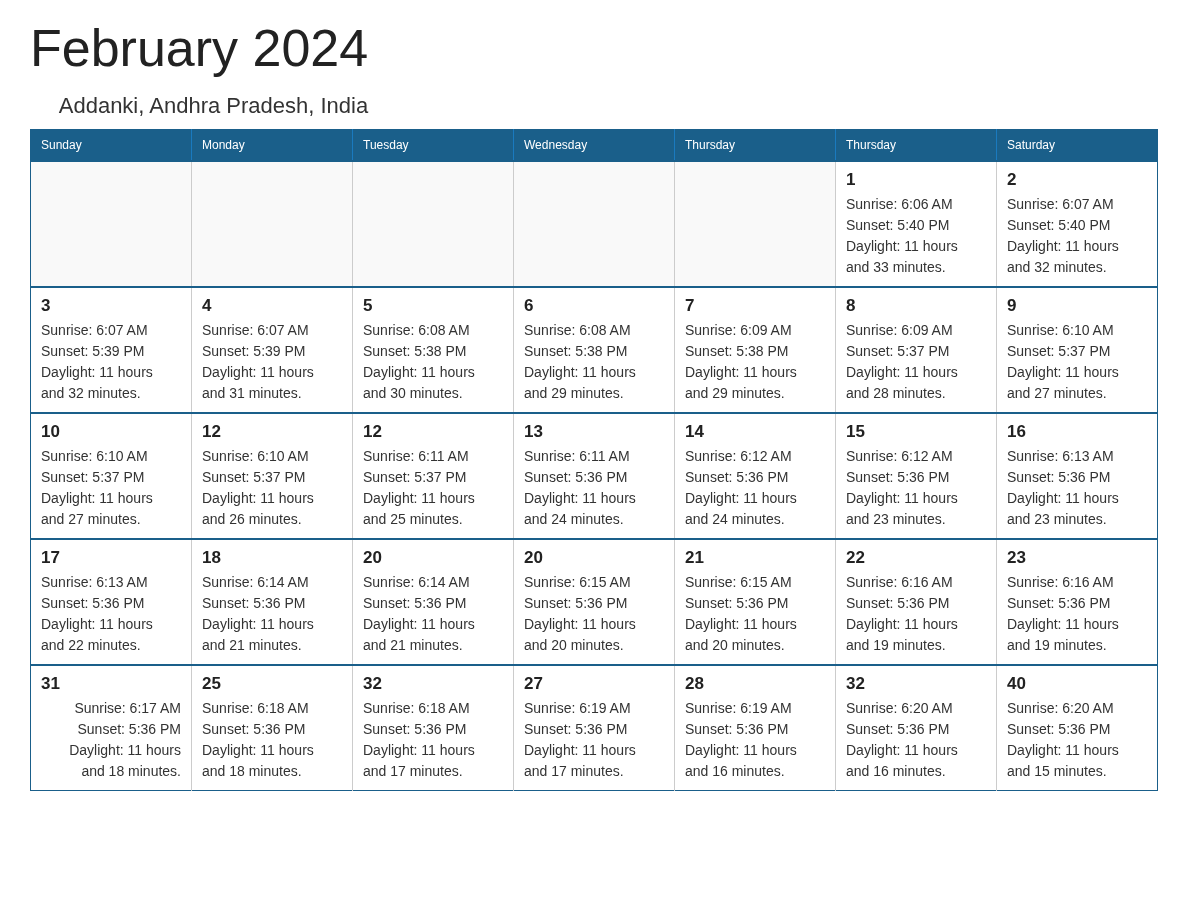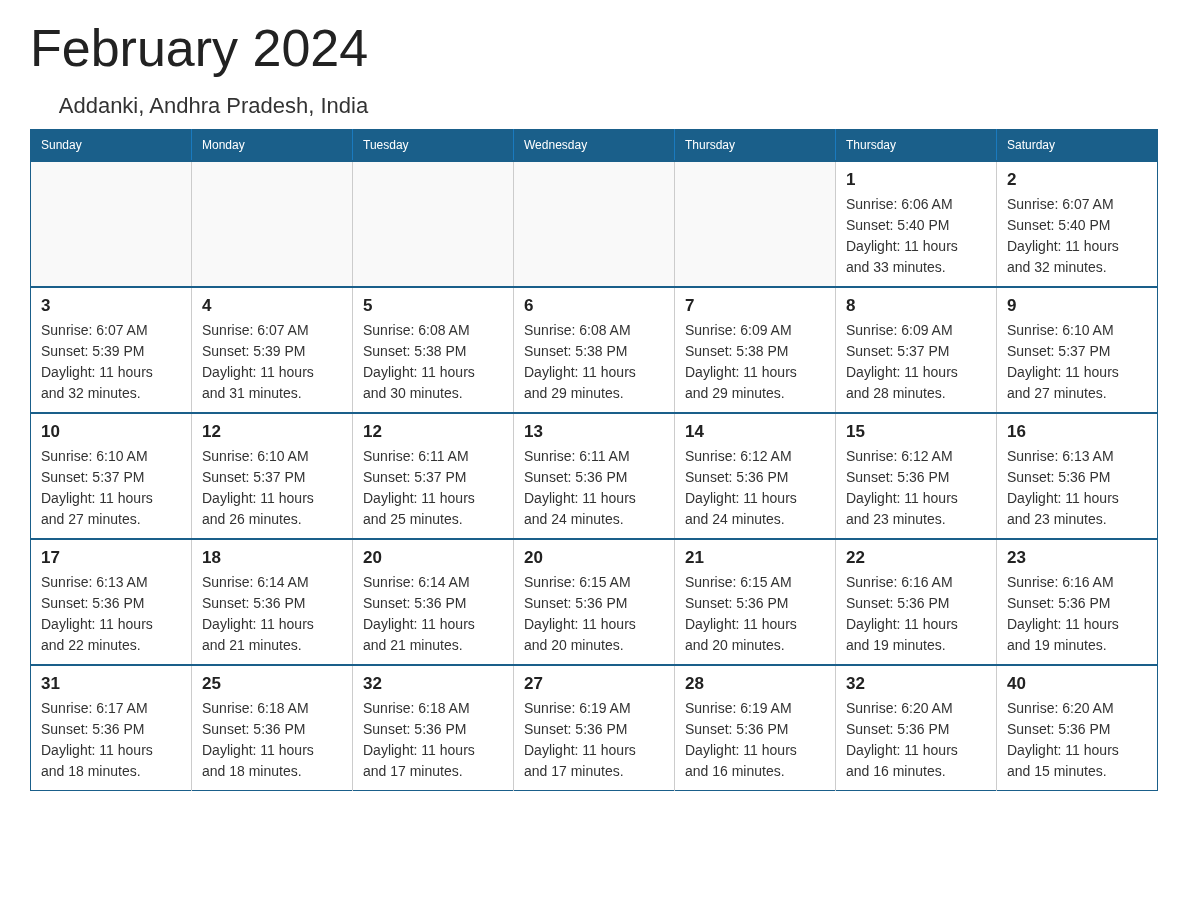--- a/index.html
+++ b/index.html
@@ -296,21 +296,21 @@
           <span class="day-number">23</span>
           <div class="day-info" style="white-space: pre-line;">Sunrise: 6:16 AM
 Sunset: 5:36 PM
 Daylight: 11 hours
 and 19 minutes.</div>
         </td>
       </tr>
       <tr>
         <td>
           <span class="day-number">31</span>
-          <div class="day-info" style="white-space: pre-line;">Sunrise: 6:17 AM
+          <div class="day-info" style="white-space: pre-line; text-align: right;">Sunrise: 6:17 AM
 Sunset: 5:36 PM
 Daylight: 11 hours
 and 18 minutes.</div>
         </td>
         <td>
           <span class="day-number">25</span>
           <div class="day-info" style="white-space: pre-line;">Sunrise: 6:18 AM
 Sunset: 5:36 PM
 Daylight: 11 hours
 and 18 minutes.</div>

